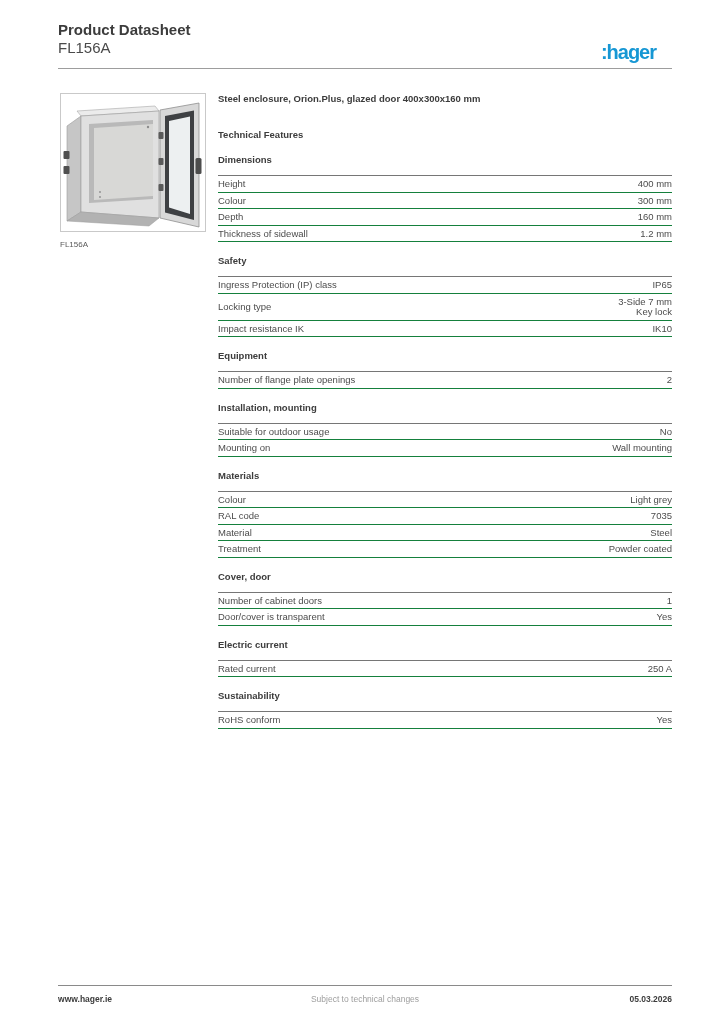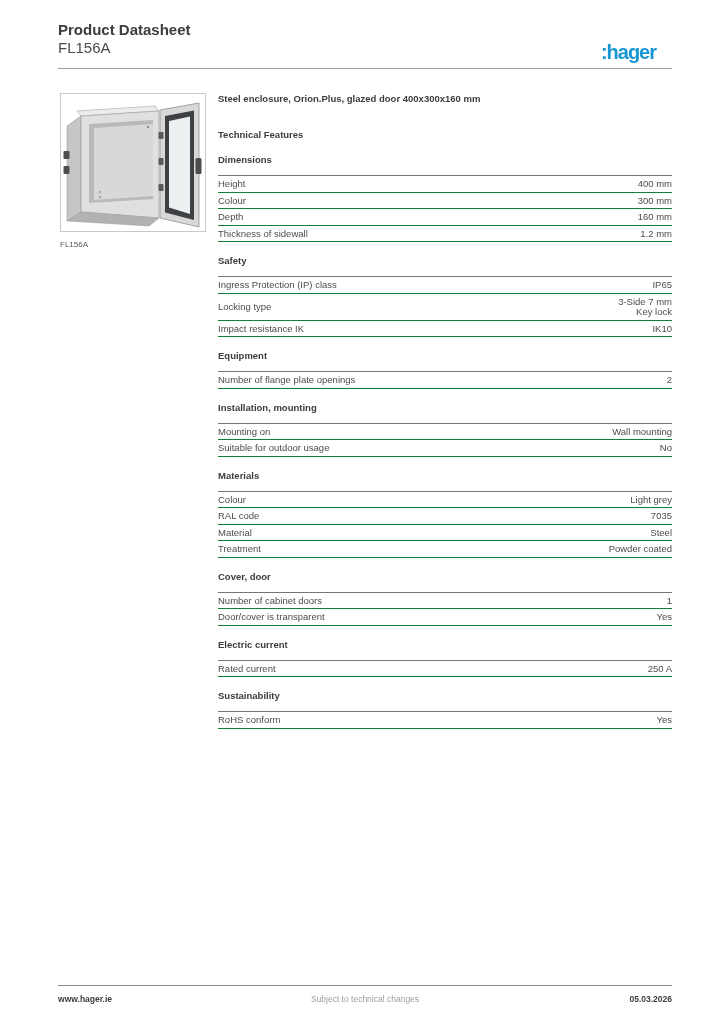--- a/index.html
+++ b/index.html
@@ -185,26 +185,26 @@
         <div class="section">
           <div class="section-title">Equipment</div>
           <div class="spec-row">
             <span class="label">Number of flange plate openings</span>
             <span class="value">2</span>
           </div>
         </div>
         <div class="section">
           <div class="section-title">Installation, mounting</div>
           <div class="spec-row">
+            <span class="label">Suitable for outdoor usage</span>
+            <span class="value">No</span>
+          </div>
+          <div class="spec-row">
             <span class="label">Mounting on</span>
             <span class="value">Wall mounting</span>
-          </div>
-          <div class="spec-row">
-            <span class="label">Suitable for outdoor usage</span>
-            <span class="value">No</span>
           </div>
         </div>
         <div class="section">
           <div class="section-title">Materials</div>
           <div class="spec-row">
             <span class="label">Colour</span>
             <span class="value">Light grey</span>
           </div>
           <div class="spec-row">
             <span class="label">RAL code</span>

